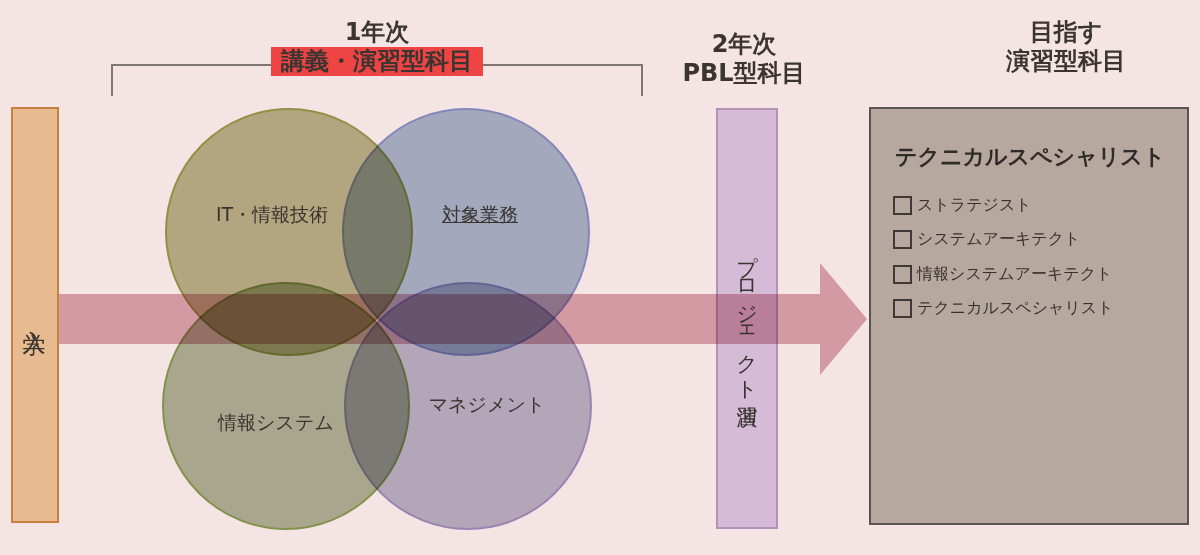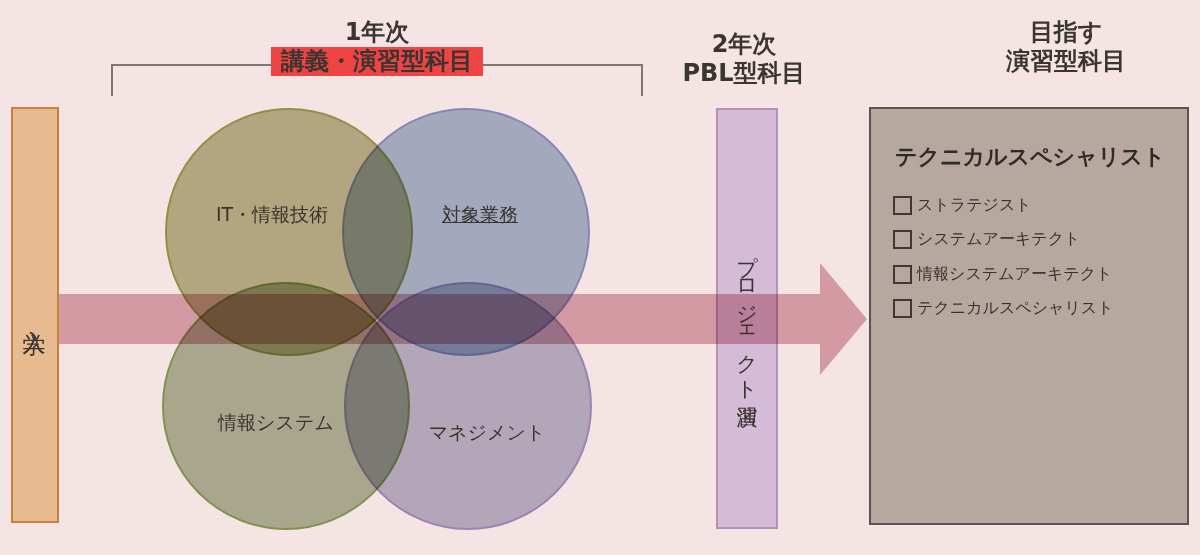--- a/index.html
+++ b/index.html
@@ -38,21 +38,21 @@
   .c-tr{left:342px;top:108px;background:#aabcd3;border:2px solid #8a97cf;}
   .c-bl{left:162px;top:282px;background:#b0ba9f;border:2px solid #87a354;}
   .c-br{left:344px;top:282px;background:#b9bace;border:2px solid #a293c9;}
   .circle-label{
     position:absolute;transform:translate(-50%,-50%);
     font-size:19px;font-weight:500;white-space:nowrap;z-index:6;color:#393430;
   }
   .lbl-tl{left:272px;top:215px;}
   .lbl-tr{left:480px;top:215px;text-decoration:underline;}
   .lbl-bl{left:276px;top:423px;}
-  .lbl-br{left:487px;top:433px;text-align:right;}
+  .lbl-br{left:487px;top:405px;text-align:right;}
   
   .pbl-bar{
     position:absolute;left:716px;top:108px;width:62px;height:421px;
     background:#d5bbd7;border:2px solid #b492b7;box-sizing:border-box;z-index:2;
   }
   .pbl-label{
     position:absolute;left:747px;top:318px;transform:translate(-50%,-50%);
     z-index:6;
   }
   

